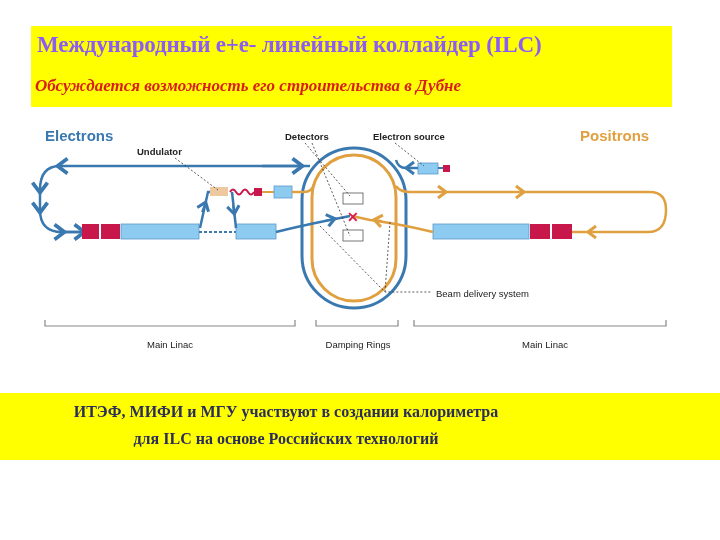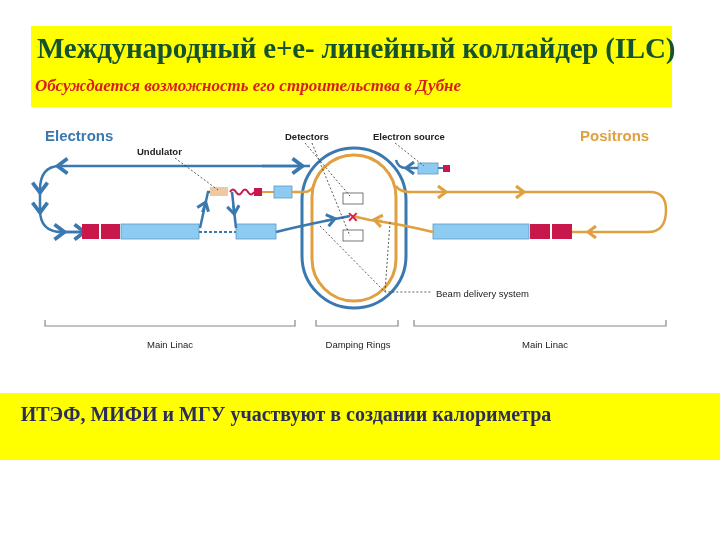--- a/index.html
+++ b/index.html
@@ -1,27 +1,27 @@
 <!DOCTYPE html>
 <html><head>
 <meta charset="utf-8">
 <style>
   html, body { margin:0; padding:0; }
   body { width:720px; height:540px; background:#ffffff; position:relative; overflow:hidden;
          font-family:"Liberation Serif", serif; }
   .title-box { position:absolute; left:31px; top:26px; width:641px; height:81px; background:#ffff00; }
-  .title { position:absolute; left:6px; top:6px; font-weight:bold; font-size:29px; color:#14532d;
+  .title { position:absolute; left:6px; top:6px; font-weight:bold; font-size:23px; color:#8b5cf6;
            white-space:nowrap; letter-spacing:-0.2px; }
   .subtitle { position:absolute; left:4px; top:50px; font-weight:bold; font-style:italic; font-size:17px;
               color:#d81e1e; white-space:nowrap; }
   .diagram { position:absolute; left:0; top:110px; width:720px; height:255px; }
   .lbl { font-family:"Liberation Sans", sans-serif; }
   .footer-box { position:absolute; left:0; top:393px; width:720px; height:67px; background:#ffff00; }
   .footer-line { position:absolute; left:0; width:572px; text-align:center; font-weight:bold;
-                 font-size:20px; color:#2a2d5a; white-space:nowrap; }
+                 font-size:16px; color:#2a2d5a; white-space:nowrap; }
   .fl1 { top:10px; } .fl2 { top:37px; }
 </style>
 </head>
 <body>
 
 <div class="title-box">
   <div class="title">Международный e+e- линейный коллайдер (ILC)</div>
   <div class="subtitle">Обсуждается возможность его строительства в Дубне</div>
 </div>
 
@@ -105,13 +105,14 @@
     <path d="M316,320 L316,326 L398,326 L398,320"></path>
     <path d="M414,320 L414,326 L666,326 L666,320"></path>
   </g>
   <text class="lbl" x="170" y="348" font-size="9.5" fill="#222" text-anchor="middle">Main Linac</text>
   <text class="lbl" x="358" y="348" font-size="9.5" fill="#222" text-anchor="middle">Damping Rings</text>
   <text class="lbl" x="545" y="348" font-size="9.5" fill="#222" text-anchor="middle">Main Linac</text>
 </svg>
 
 <div class="footer-box">
   <div class="footer-line fl1">ИТЭФ, МИФИ и МГУ участвуют в создании  калориметра</div>
+  <div class="footer-line fl2">для ILC на основе  Российских технологий</div>
 </div>
 
 </body></html>

